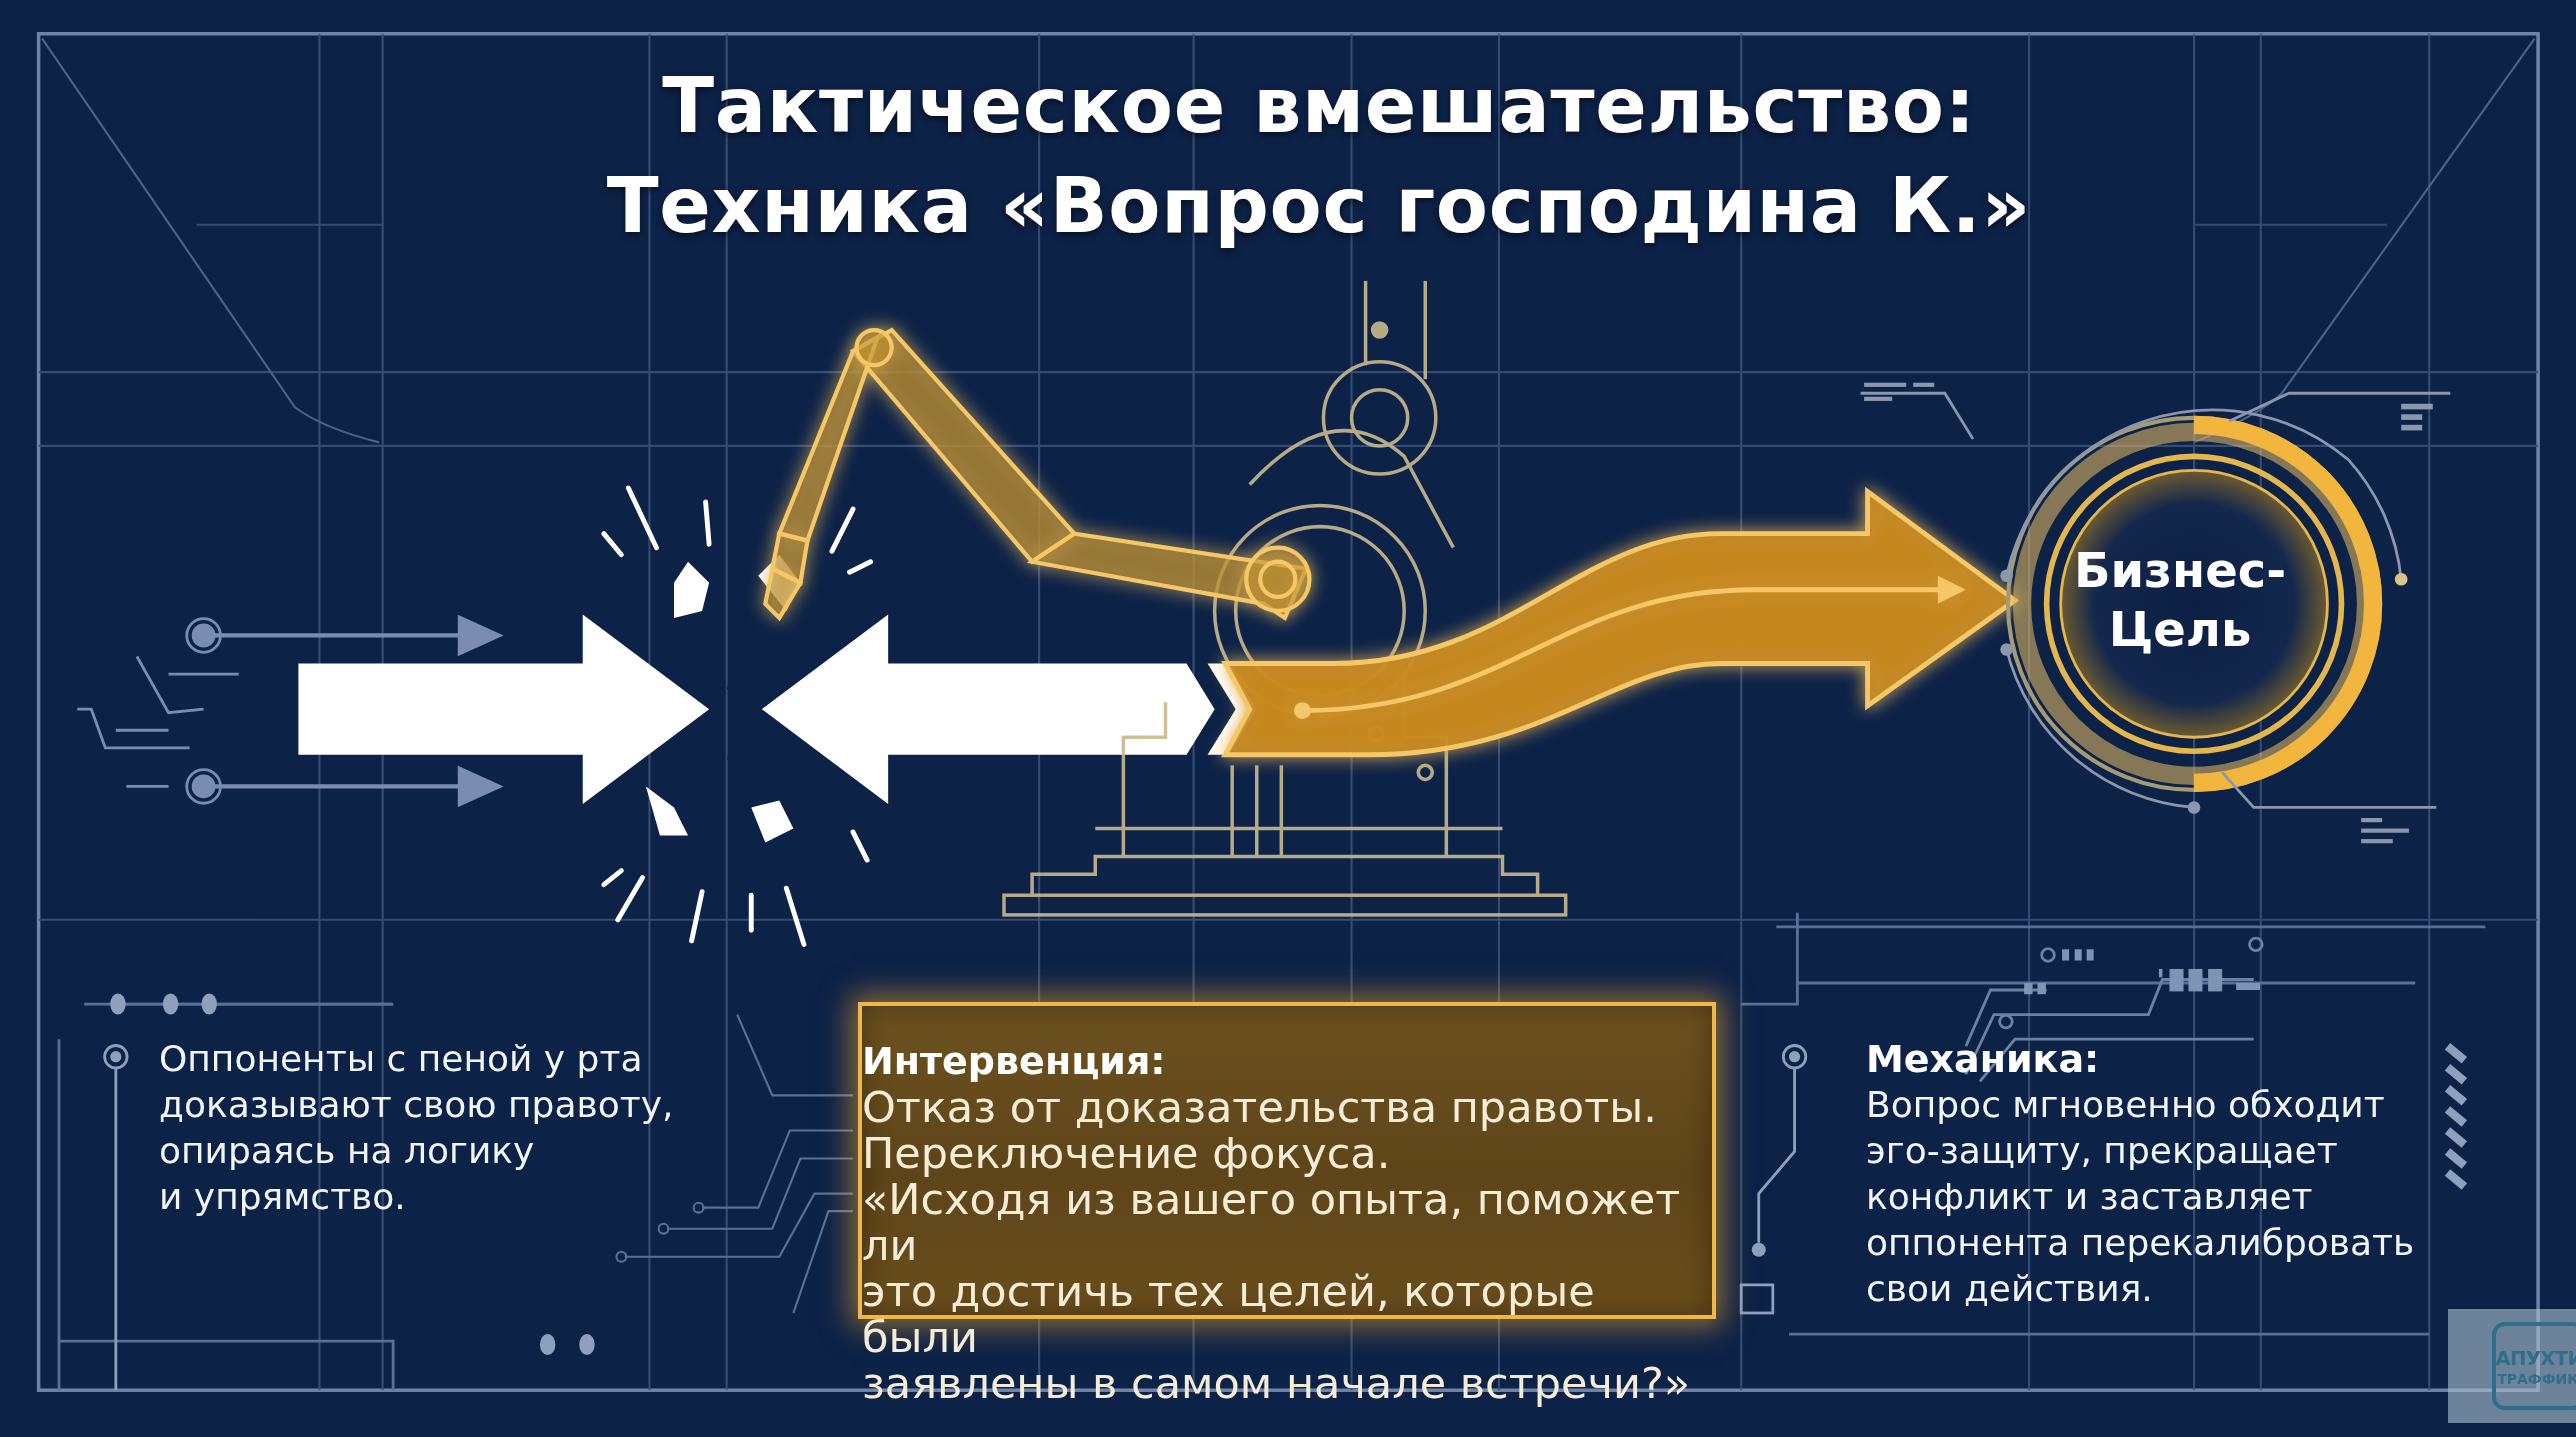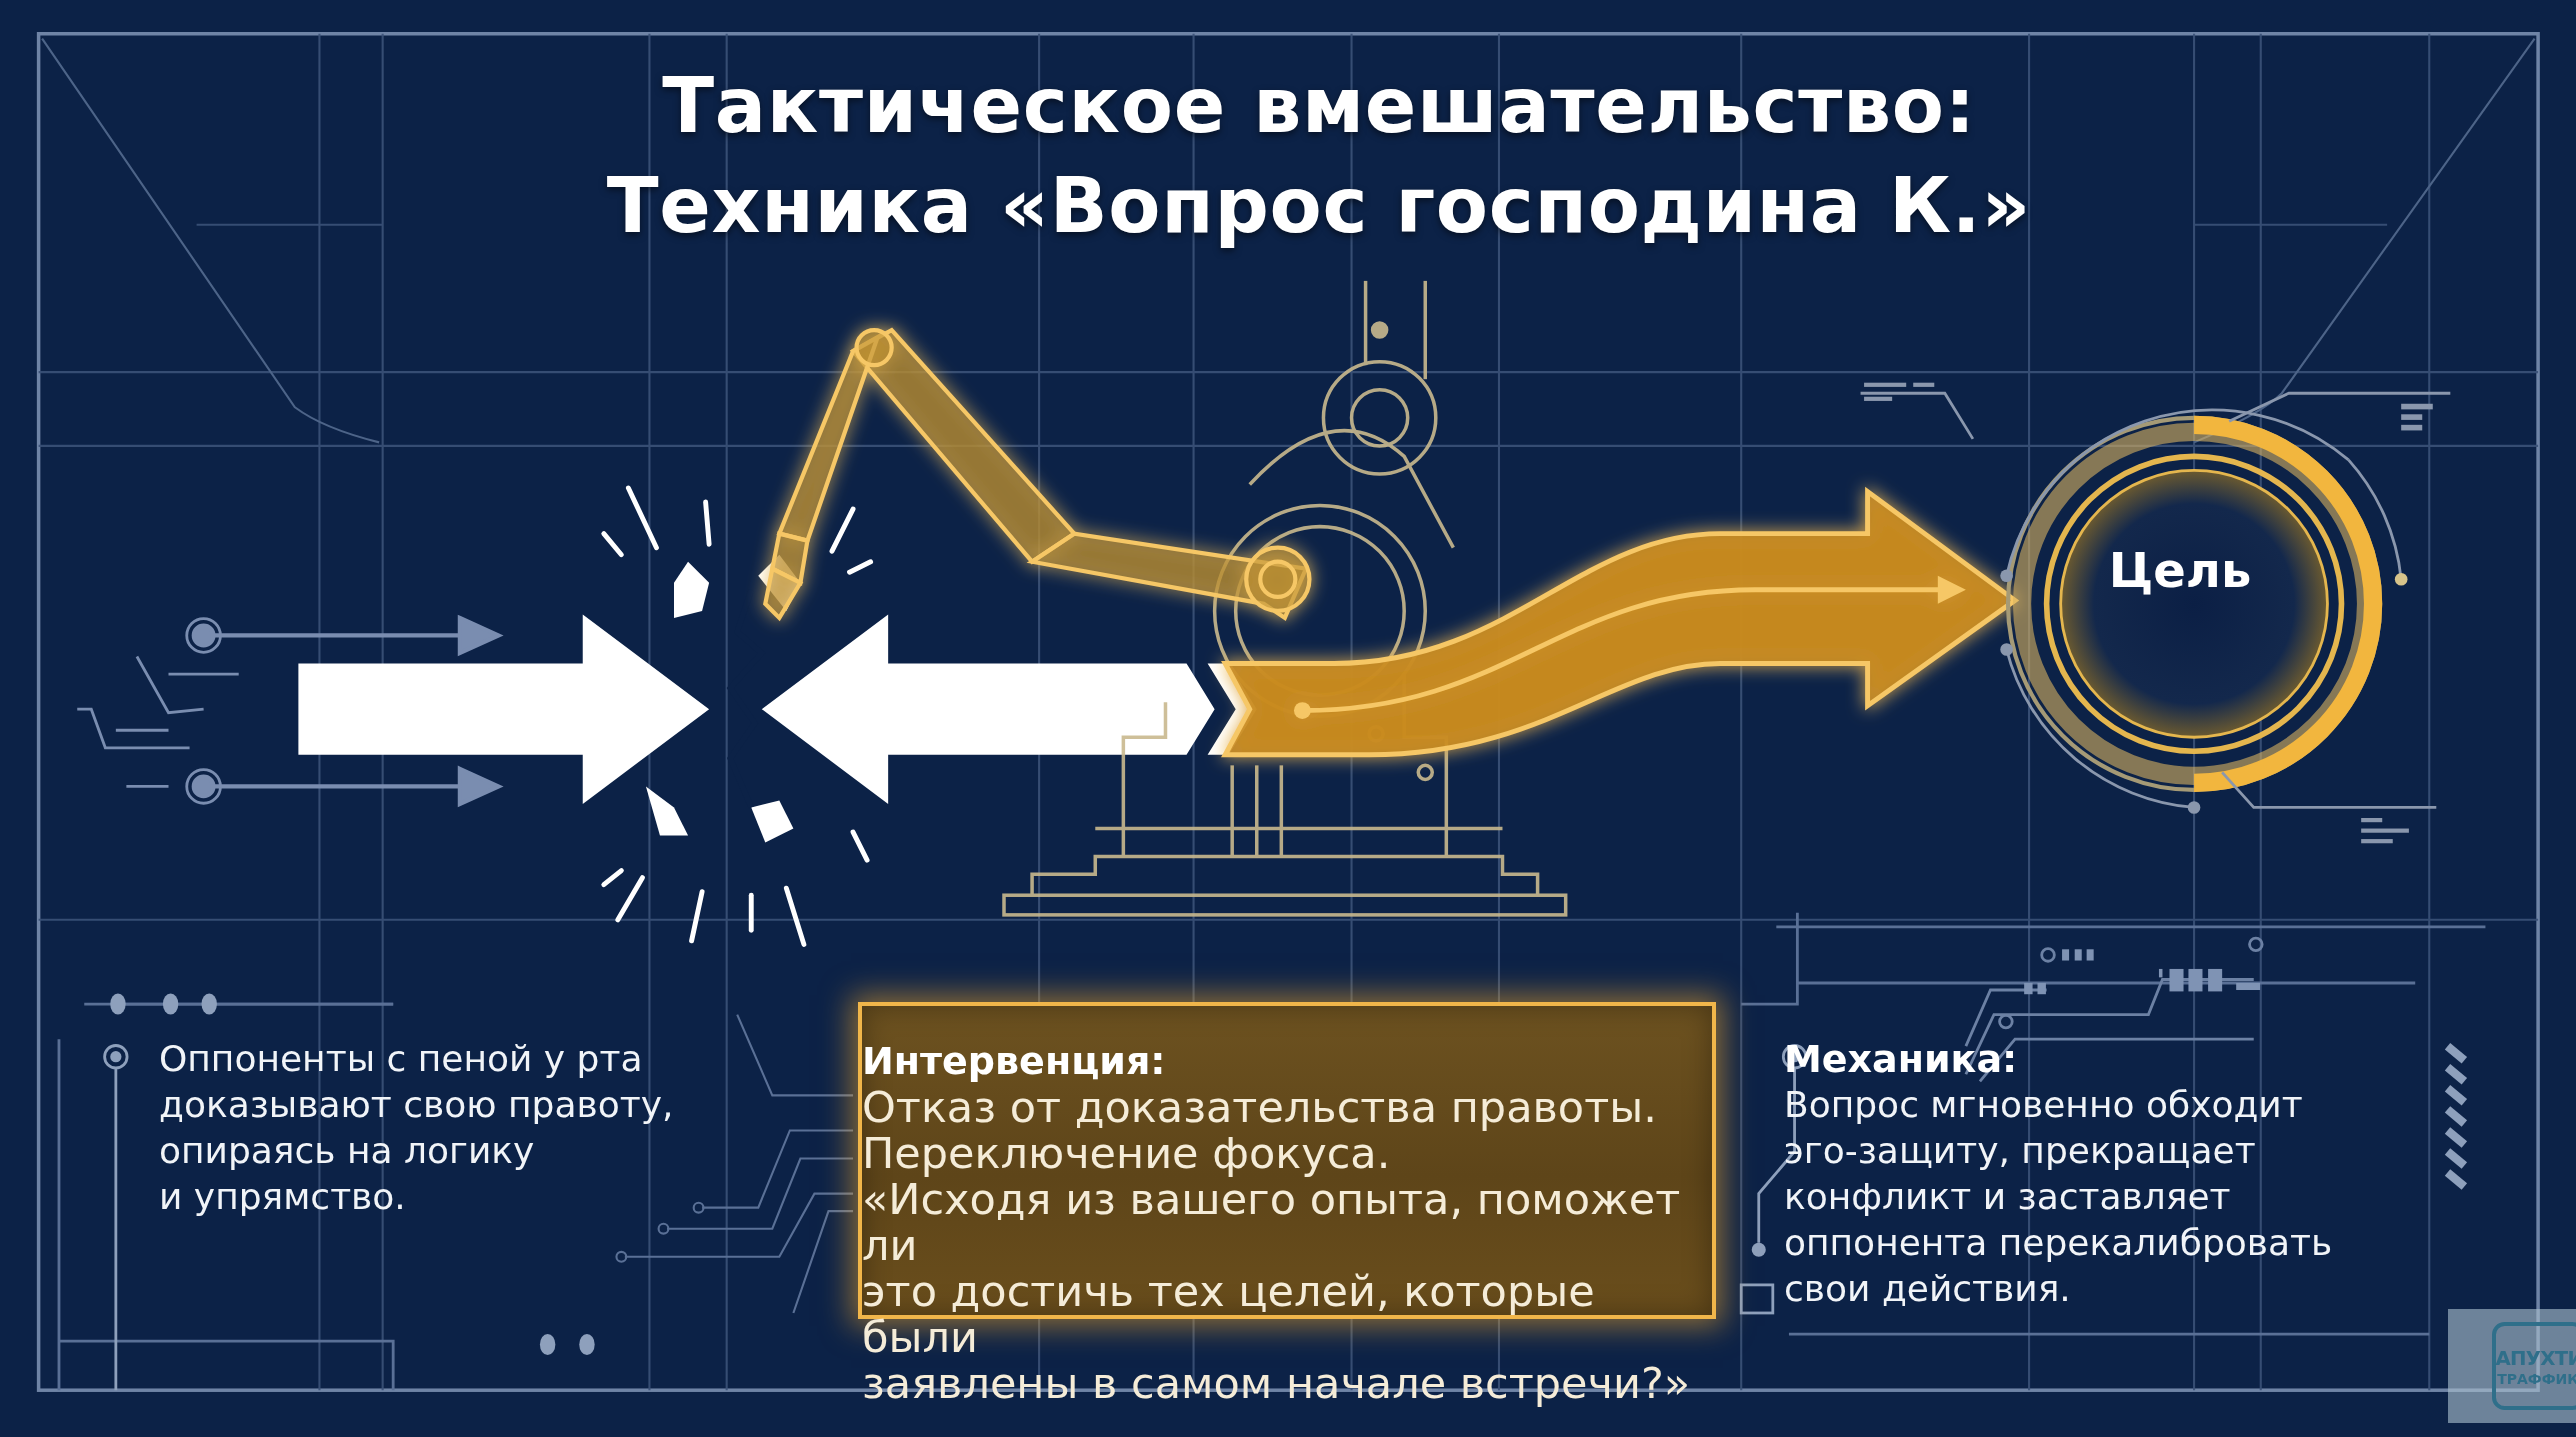--- a/index.html
+++ b/index.html
@@ -21,21 +21,21 @@
   }
   .goal-label {
     position:absolute; left:2050px; top:541px; width:260px;
     text-align:center; color:#ffffff; font-weight:bold;
     font-size:48px; line-height:59px;
   }
   .panel { position:absolute; color:#f1f4f8; }
   .panel .ph { font-weight:bold; font-size:38px; line-height:46px; color:#ffffff; }
   .panel .pb { font-size:36px; line-height:46px; white-space:pre-line; }
   .panel-left { left:159px; top:1036px; width:576px; }
-  .panel-right { left:1784px; top:1036px; width:632px; }
+  .panel-right { left:1866px; top:1036px; width:632px; }
   .panel-center {
     left:858px; top:1002px; width:858px; height:317px;
     box-sizing:border-box;
     border:4.9px solid #f1b64a;
     background:linear-gradient(180deg, #6d5220 0%, #5e4519 55%, #6a4e1c 100%);
     box-shadow:0 0 28px 7px rgba(246,170,40,0.55), inset 0 0 28px rgba(0,0,0,0.35);
     text-align:left;
     padding-top:32px;
   }
   .panel-center .ph { color:#ffffff; }
@@ -297,20 +297,21 @@
     <rect x="3363" y="1195" width="45" height="6"></rect>
   </g>
 </svg>
 
 <div class="title">
   <div>Тактическое вмешательство:</div>
   <div>Техника «Вопрос господина К.»</div>
 </div>
 
 <div class="goal-label">
+  <div>Бизнес-</div>
   <div>Цель</div>
 </div>
 
 <div class="panel panel-left">
   <div class="pb">Оппоненты с пеной у рта
 доказывают свою правоту,
 опираясь на логику
 и упрямство.</div>
 </div>
 

